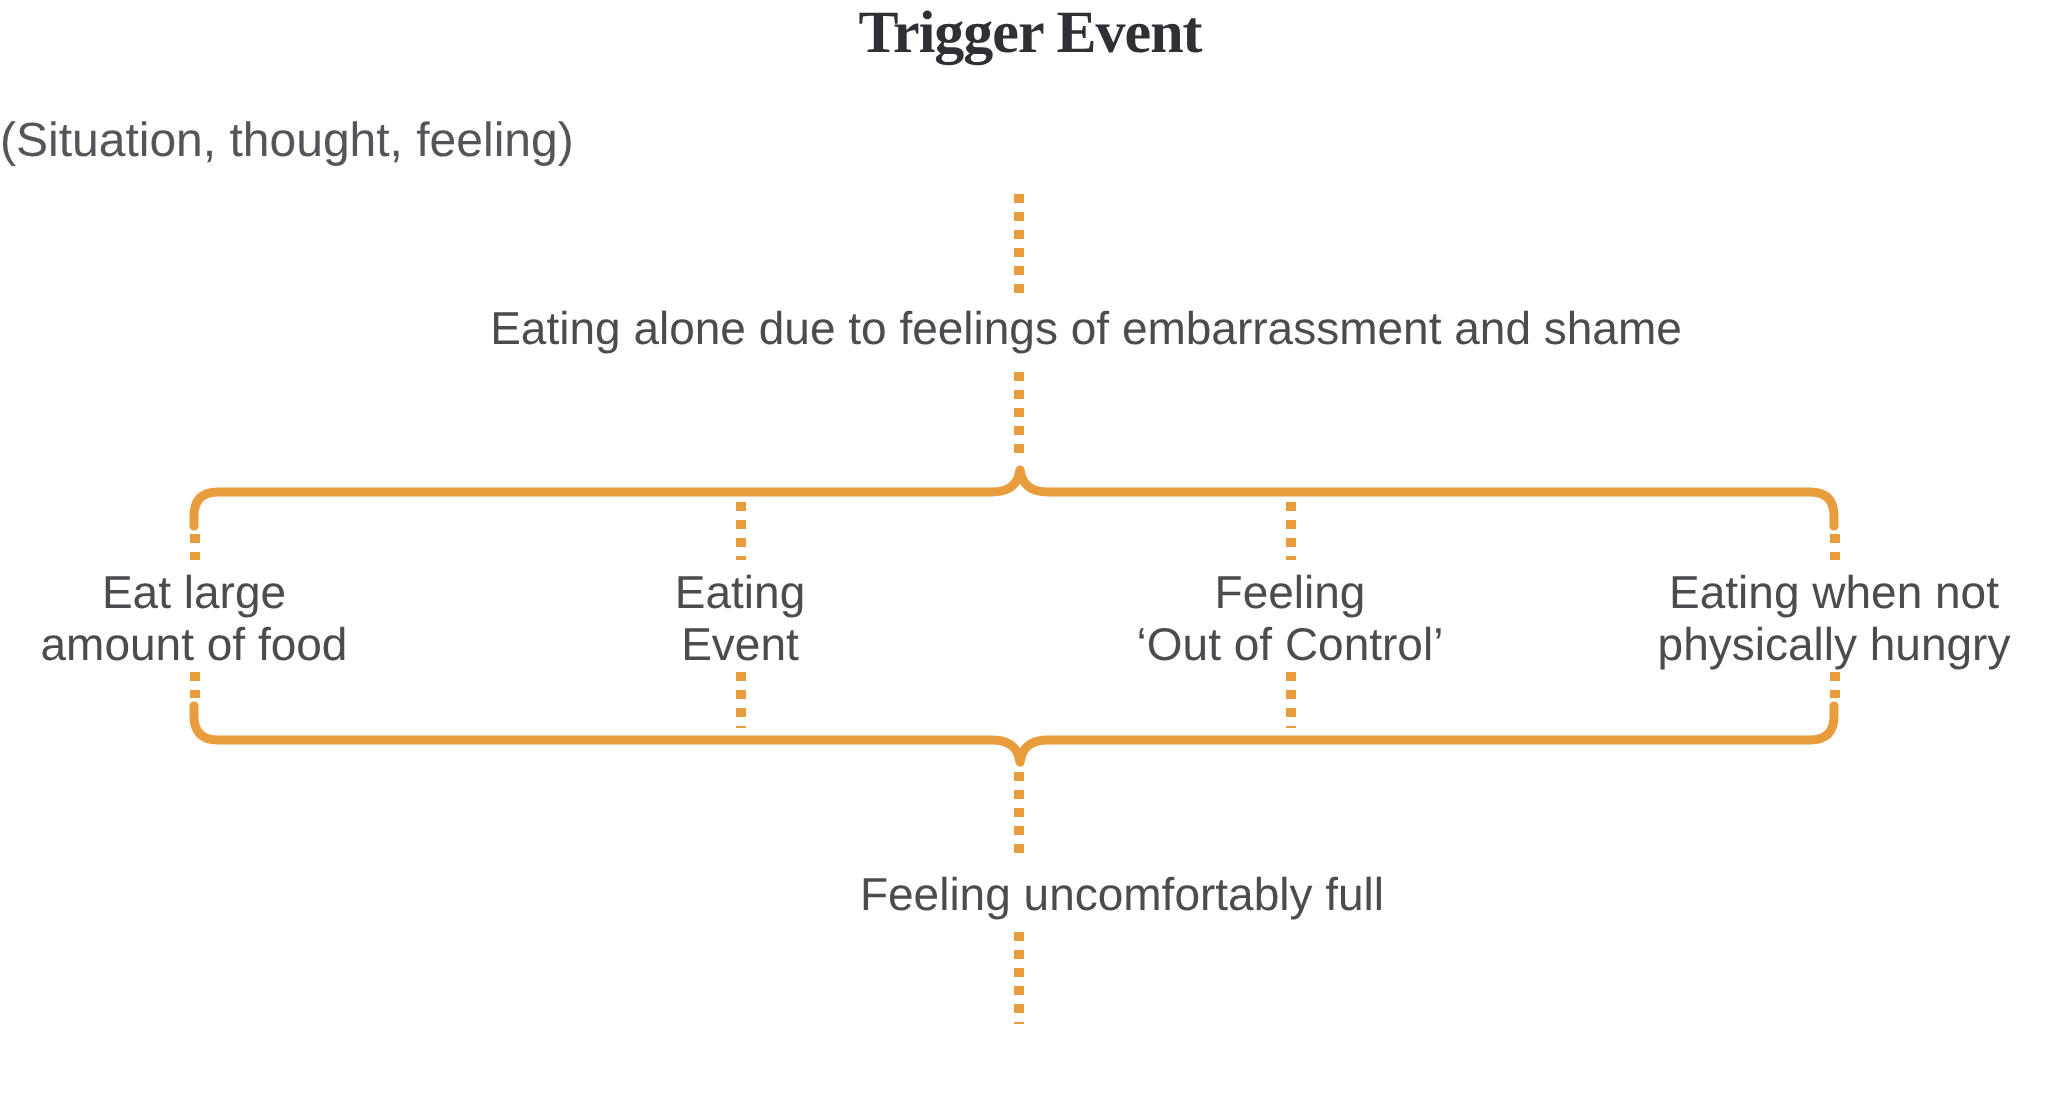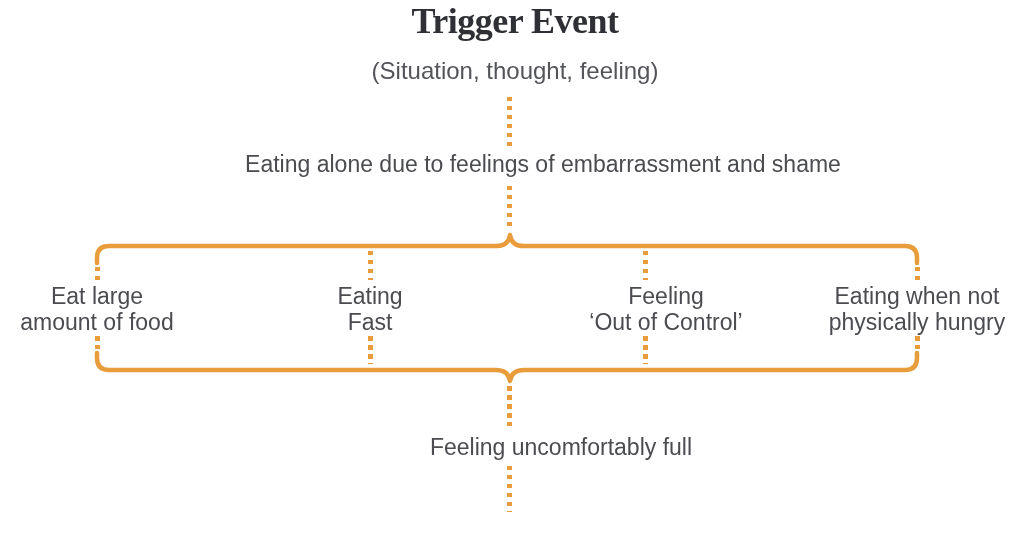--- a/index.html
+++ b/index.html
@@ -17,28 +17,27 @@
     background: #ffffff;
     overflow: hidden;
     font-family: "Liberation Sans", "DejaVu Sans", sans-serif;
   }
   .title {
     position: absolute;
     top: 0px; left: 0; width: 1030px;
     text-align: center;
     font-family: "Liberation Serif", "DejaVu Serif", serif;
     font-weight: 700;
-    font-size: 36px;
+    font-size: 30px;
     letter-spacing: -0.5px;
     color: var(--title);
   }
   .subtitle {
     position: absolute;
     top: 57px; left: 0; width: 1030px;
-    text-align: center;
     font-size: 24px;
     font-weight: 300;
     color: var(--subtitle);
   }
   .flowtext {
     position: absolute;
     left: 0; width: 1030px;
     text-align: center;
     font-size: 23px;
     font-weight: 300;
@@ -104,22 +103,22 @@
   <div class="dotline" style="left:368px; top:251px; height:29px;"></div>
   <div class="dotline" style="left:368px; top:336px; height:28px;"></div>
   <div class="dotline" style="left:643px; top:251px; height:29px;"></div>
   <div class="dotline" style="left:643px; top:336px; height:28px;"></div>
   <div class="dotline" style="left:915px; top:267px; height:13px;"></div>
   <div class="dotline" style="left:915px; top:336px; height:13px;"></div>
 
   <div class="behavior" style="left:-43px;">Eat large
 amount of food</div>
   <div class="behavior" style="left:230px;">Eating
-Fast</div>
-  <div class="behavior" style="left:526px;">Feeling
+Event</div>
+  <div class="behavior" style="left:505px;">Feeling
 ‘Out of Control’</div>
   <div class="behavior" style="left:777px;">Eating when not
 physically hungry</div>
 
   <div class="dotline" style="left:507px; top:386px; height:44px;"></div>
   <div class="dotline" style="left:507px; top:466px; height:46px;"></div>
 
   <div class="flowtext aftermath-full">Feeling uncomfortably full</div>
 
 </div>

